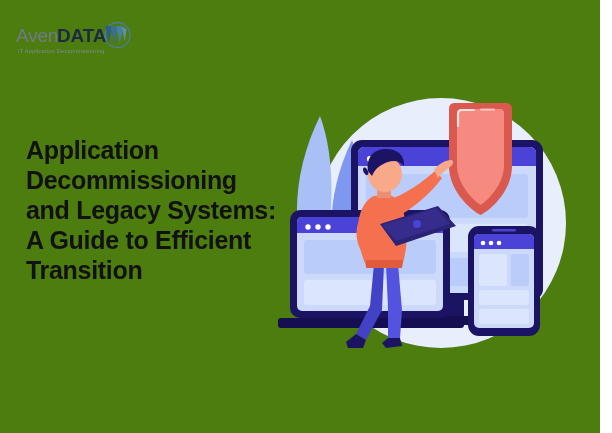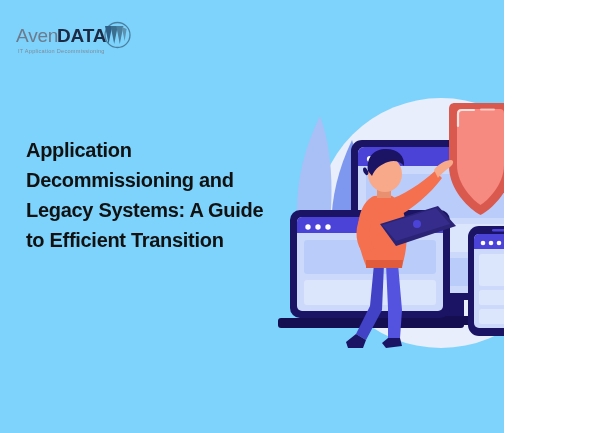--- a/index.html
+++ b/index.html
@@ -7,23 +7,23 @@
     margin: 0;
     padding: 0;
     background: #ffffff;
   }
   body {
     font-family: "Liberation Sans", sans-serif;
     -webkit-font-smoothing: antialiased;
   }
   #banner {
     position: relative;
-    width: 504px;
+    width: 600px;
     height: 433px;
-    background: #7dd3fc;
+    background: #4d7c0f;
     overflow: hidden;
   }
 
   
   #logo {
     position: absolute;
     left: 16px;
     top: 20px;
     width: 140px;
     height: 38px;
@@ -52,21 +52,21 @@
   }
 
   
   #headline {
     position: absolute;
     left: 26px;
     top: 135px;
     width: 252px;
     margin: 0;
     font-family: "Liberation Sans", sans-serif;
-    font-size: 20px;
+    font-size: 25px;
     line-height: 30px;
     font-weight: 700;
     color: #111111;
     letter-spacing: -0.3px;
     white-space: pre-line;
   }
 
   
   #illustration {
     position: absolute;

